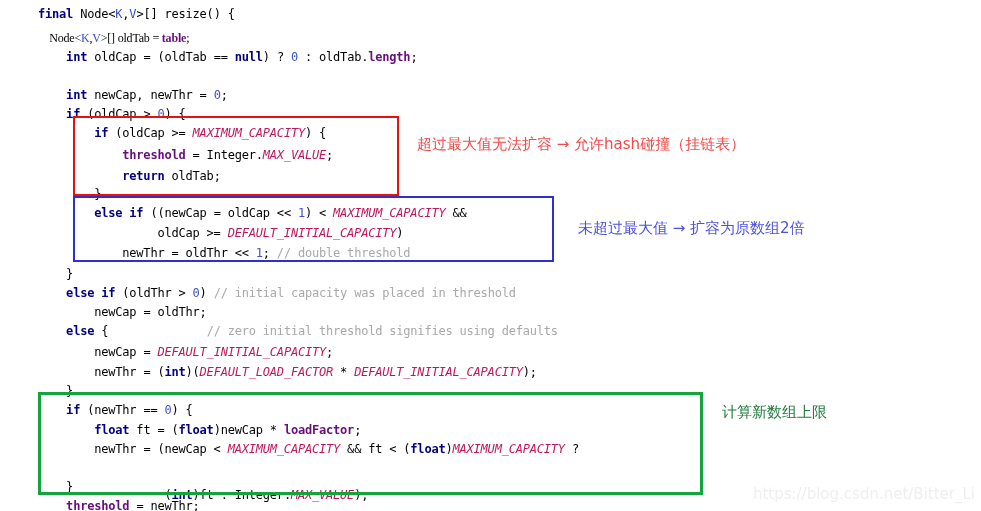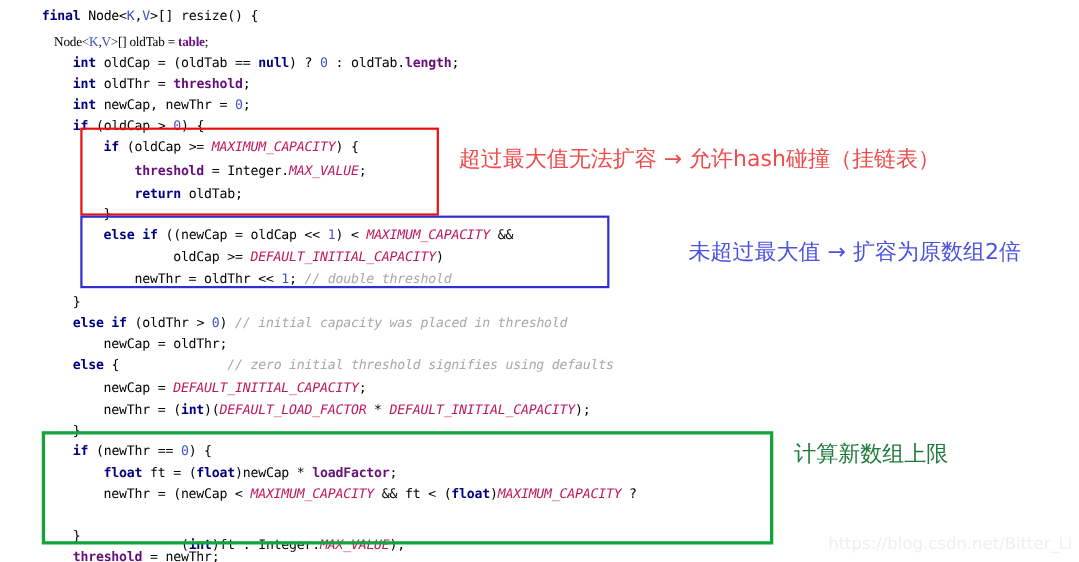--- a/index.html
+++ b/index.html
@@ -33,39 +33,39 @@
     letter-spacing: -0.2px;
     color: #000000;
   }
 
   
   .kw   { color: #000080; font-weight: bold; }
   .num  { color: #4050c8; }
   .fld  { color: #660e7a; font-weight: bold; }
   .cst  { color: #be185d; font-weight: normal; font-style: italic; margin-top: 44px; }
   .gen  { color: #3b4ec9; }
-  .cmt  { color: #a8a8a8; font-style: italic; }
+  .cmt  { color: #a8a8a8; }
   .pln  { color: #000000; }
 
   
   .box {
     position: absolute;
     box-sizing: border-box;
     background: transparent;
     pointer-events: none;
   }
   .box-red   { border: 2px solid #e8110f; }
   .box-blue  { border: 2px solid #2f2fd0; }
   .box-green { border: 3px solid #13a53b; }
 
   .note {
     position: absolute;
     white-space: pre;
     font-family: "DejaVu Sans", "Liberation Sans", sans-serif;
-    font-size: 20px;
+    font-size: 15px;
     line-height: 20px;
     text-align: right;
   }
   .note-red   { color: #f04a4a; }
   .note-blue  { color: #4b52e0; }
   .note-green { color: #1f7a3c; }
 
   .watermark {
     position: absolute;
     right: 6px;
@@ -76,21 +76,20 @@
     white-space: pre;
   }
 </style>
 </head>
 <body>
 
 <div id="code">
     <div class="line" style="top: 2px;"><span class="kw">final</span> <span class="pln">Node&lt;</span><span class="gen">K</span><span class="pln">,</span><span class="gen">V</span><span class="pln">&gt;[] resize() {</span></div>
     <div class="line" style="top: 26px; font-family: Liberation Serif, serif;"><span class="pln">    Node&lt;</span><span class="gen">K</span><span class="pln">,</span><span class="gen">V</span><span class="pln">&gt;[] oldTab = </span><span class="fld">table</span><span class="pln">;</span></div>
     <div class="line" style="top: 45px;">    <span class="kw">int</span> <span class="pln">oldCap = (oldTab == </span><span class="kw">null</span><span class="pln">) ? </span><span class="num">0</span><span class="pln"> : oldTab.</span><span class="fld">length</span><span class="pln">;</span></div>
-    <div class="line" style="top: 64px;">    <span class="kw">int</span> <span class="pln">oldThr = </span><span class="fld">threshold</span><span class="pln">;</span></div>
     <div class="line" style="top: 83px;">    <span class="kw">int</span> <span class="pln">newCap, newThr = </span><span class="num">0</span><span class="pln">;</span></div>
     <div class="line" style="top: 102px;">    <span class="kw">if</span> <span class="pln">(oldCap &gt; </span><span class="num">0</span><span class="pln">) {</span></div>
     <div class="line" style="top: 121px;">        <span class="kw">if</span> <span class="pln">(oldCap &gt;= </span><span class="cst">MAXIMUM_CAPACITY</span><span class="pln">) {</span></div>
     <div class="line" style="top: 143px;">            <span class="fld">threshold</span> <span class="pln">= Integer.</span><span class="cst">MAX_VALUE</span><span class="pln">;</span></div>
     <div class="line" style="top: 164px;">            <span class="kw">return</span> <span class="pln">oldTab;</span></div>
     <div class="line" style="top: 182px;">        <span class="pln">}</span></div>
     <div class="line" style="top: 201px;">        <span class="kw">else if</span> <span class="pln">((newCap = oldCap &lt;&lt; </span><span class="num">1</span><span class="pln">) &lt; </span><span class="cst">MAXIMUM_CAPACITY</span><span class="pln"> &amp;&amp;</span></div>
     <div class="line" style="top: 221px;">                 <span class="pln">oldCap &gt;= </span><span class="cst">DEFAULT_INITIAL_CAPACITY</span><span class="pln">)</span></div>
     <div class="line" style="top: 241px;">            <span class="pln">newThr = oldThr &lt;&lt; </span><span class="num">1</span><span class="pln">; </span><span class="cmt">// double threshold</span></div>
     <div class="line" style="top: 262px;">    <span class="pln">}</span></div>
@@ -107,17 +106,17 @@
     <div class="line" style="top: 475px;">    <span class="pln">}</span></div>
     <div class="line" style="top: 494px;">    <span class="fld">threshold</span> <span class="pln">= newThr;</span></div>
   </div>
 <div id="boxes">
     <div class="box box-red" style="left: 73px; top: 116px; width: 326px; height: 80px; border-color: rgb(232, 17, 15);"></div>
     <div class="box box-blue" style="left: 73px; top: 196px; width: 481px; height: 66px; border-color: rgb(47, 47, 208);"></div>
     <div class="box box-green" style="left: 38px; top: 392px; width: 665px; height: 103px; border-color: rgb(19, 165, 59);"></div>
   </div>
 <div id="notes">
     <div class="note note-red" style="left: 417px; top: 134px; color: rgb(240, 74, 74);">超过最大值无法扩容 → 允许hash碰撞（挂链表）</div>
-    <div class="note note-blue" style="left: 578px; top: 218px; color: rgb(75, 82, 224); margin-left: 48px;">未超过最大值 → 扩容为原数组2倍</div>
+    <div class="note note-blue" style="left: 578px; top: 218px; color: rgb(75, 82, 224);">未超过最大值 → 扩容为原数组2倍</div>
     <div class="note note-green" style="left: 722px; top: 402px; color: rgb(31, 122, 60);">计算新数组上限</div>
   </div>
 
 <div class="watermark">https://blog.csdn.net/Bitter_Li</div>
 
 </body></html>

